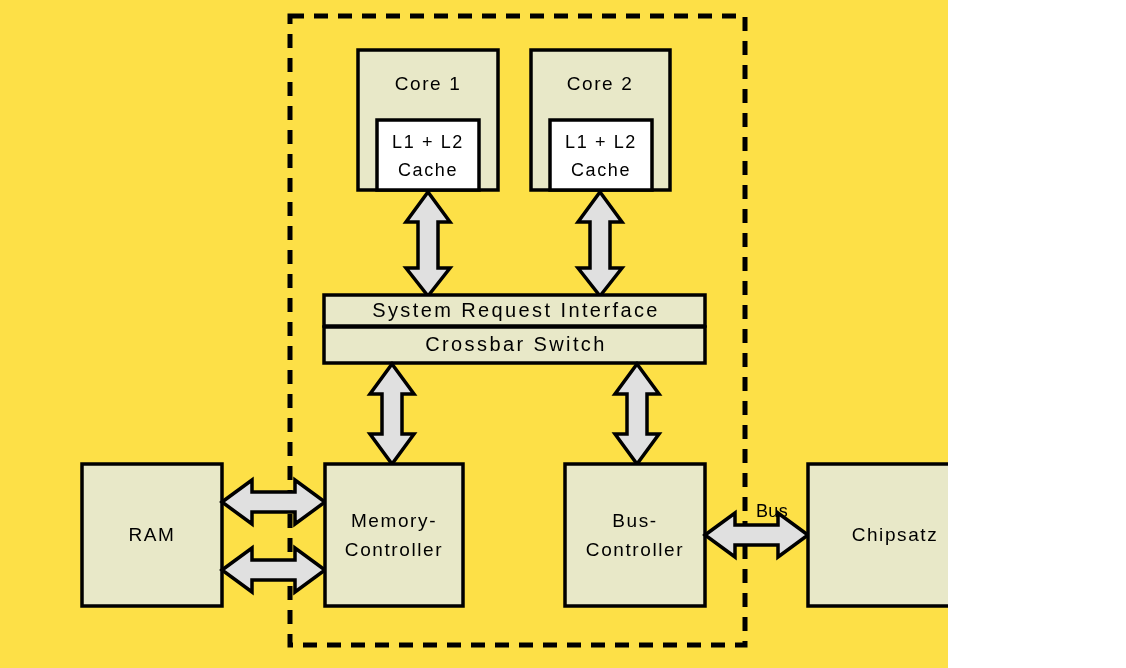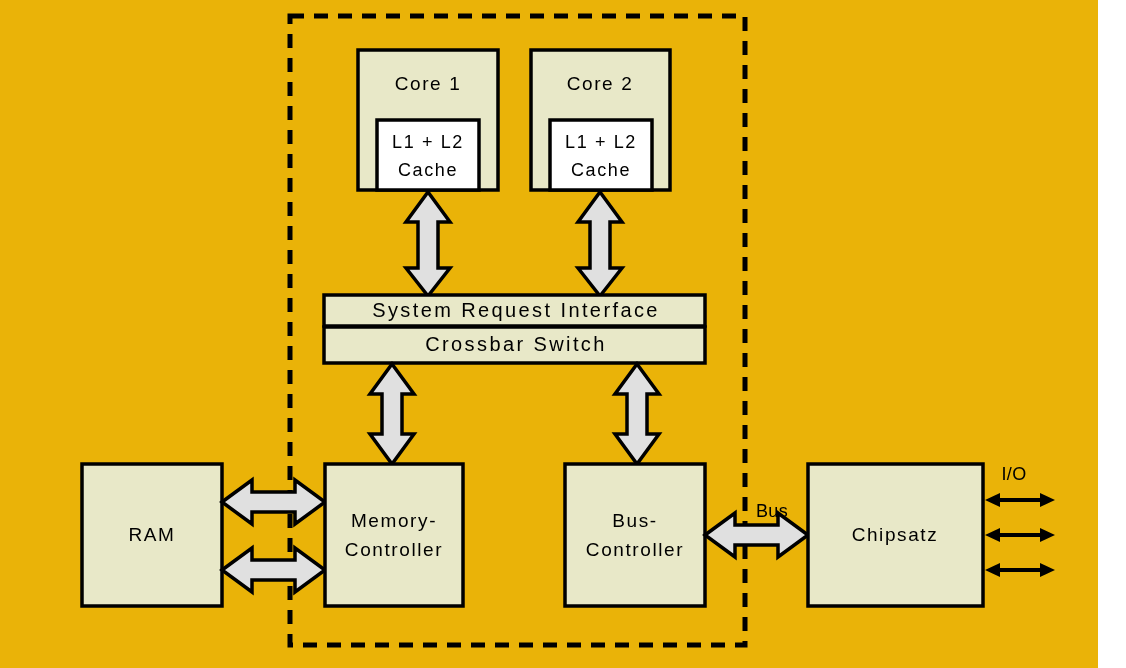--- a/index.html
+++ b/index.html
@@ -6,23 +6,23 @@
   html, body {
     margin: 0;
     padding: 0;
     background: #ffffff;
   }
   body {
     font-family: "Liberation Sans", sans-serif;
   }
   #canvas {
     position: relative;
-    width: 1098px;
+    width: 948px;
     height: 668px;
-    background: #eab308;
+    background: #fde047;
     overflow: hidden;
   }
   svg#diagram {
     position: absolute;
     left: 0;
     top: 0;
     width: 1126px;
     height: 668px;
   }
   .blk-text {

